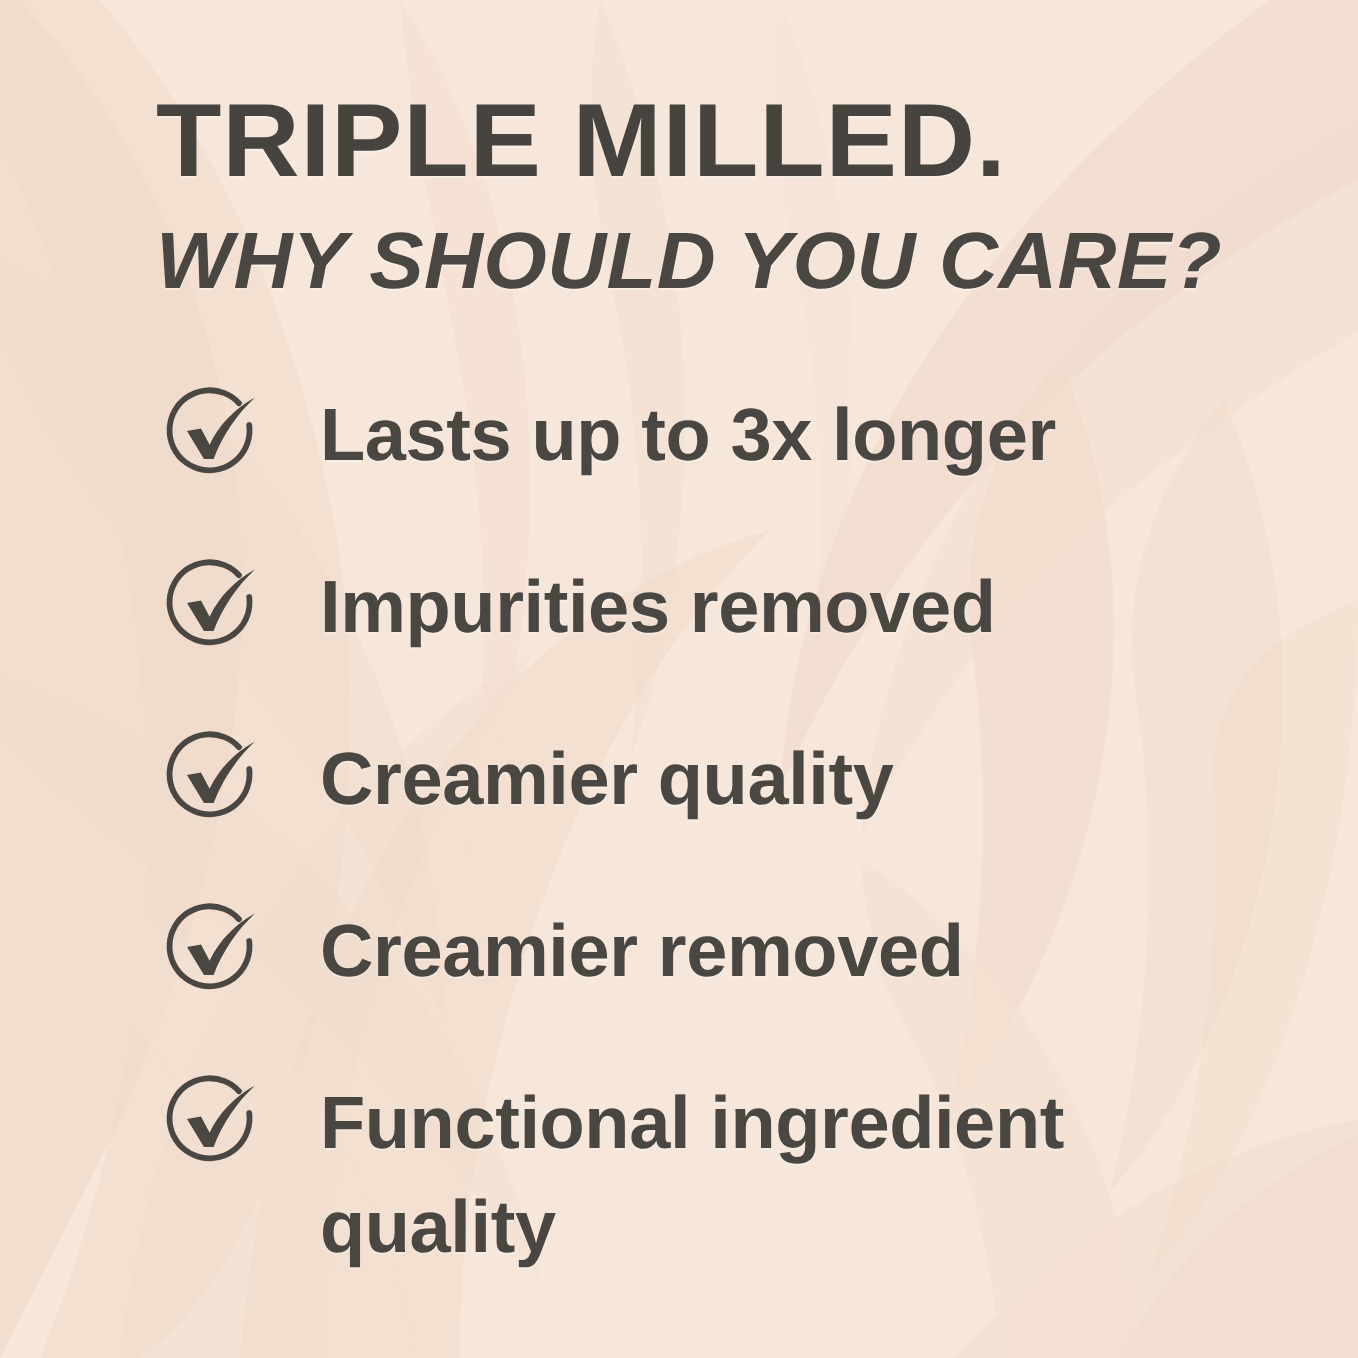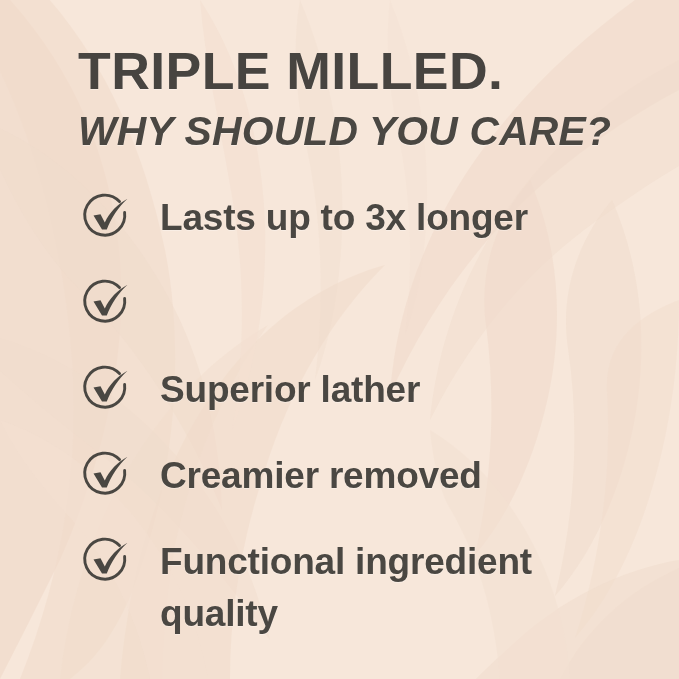--- a/index.html
+++ b/index.html
@@ -159,31 +159,32 @@
       </li>
 
       <li class="benefit-item">
         <span class="check-icon">
           <svg width="56" height="56" viewBox="0 0 56 56" xmlns="http://www.w3.org/2000/svg">
             <path d="M41.5 12.6 A20 20 0 1 0 46.6 23.5" fill="none" stroke="#4a4742" stroke-width="2.9" stroke-linecap="round"></path>
             <path d="M15.5 26.5 L22.5 25.2 L26.8 33.4 C31.5 23.4 39.5 15.2 49.5 9.8
                      C40.2 18.4 33.2 29.0 28.8 40.5 L24.0 40.5 Z" fill="#4a4742"></path>
           </svg>
         </span>
-      </li>
-
-      <li class="benefit-item">
-        <span class="check-icon">
-          <svg width="56" height="56" viewBox="0 0 56 56" xmlns="http://www.w3.org/2000/svg">
-            <path d="M41.5 12.6 A20 20 0 1 0 46.6 23.5" fill="none" stroke="#4a4742" stroke-width="2.9" stroke-linecap="round"></path>
-            <path d="M15.5 26.5 L22.5 25.2 L26.8 33.4 C31.5 23.4 39.5 15.2 49.5 9.8
-                     C40.2 18.4 33.2 29.0 28.8 40.5 L24.0 40.5 Z" fill="#4a4742"></path>
-          </svg>
-        </span>
-        <span class="benefit-text">Superior lather</span>
+        <span class="benefit-text">Impurities removed</span>
+      </li>
+
+      <li class="benefit-item">
+        <span class="check-icon">
+          <svg width="56" height="56" viewBox="0 0 56 56" xmlns="http://www.w3.org/2000/svg">
+            <path d="M41.5 12.6 A20 20 0 1 0 46.6 23.5" fill="none" stroke="#4a4742" stroke-width="2.9" stroke-linecap="round"></path>
+            <path d="M15.5 26.5 L22.5 25.2 L26.8 33.4 C31.5 23.4 39.5 15.2 49.5 9.8
+                     C40.2 18.4 33.2 29.0 28.8 40.5 L24.0 40.5 Z" fill="#4a4742"></path>
+          </svg>
+        </span>
+        <span class="benefit-text">Creamier quality</span>
       </li>
 
       <li class="benefit-item">
         <span class="check-icon">
           <svg width="56" height="56" viewBox="0 0 56 56" xmlns="http://www.w3.org/2000/svg">
             <path d="M41.5 12.6 A20 20 0 1 0 46.6 23.5" fill="none" stroke="#4a4742" stroke-width="2.9" stroke-linecap="round"></path>
             <path d="M15.5 26.5 L22.5 25.2 L26.8 33.4 C31.5 23.4 39.5 15.2 49.5 9.8
                      C40.2 18.4 33.2 29.0 28.8 40.5 L24.0 40.5 Z" fill="#4a4742"></path>
           </svg>
         </span>

